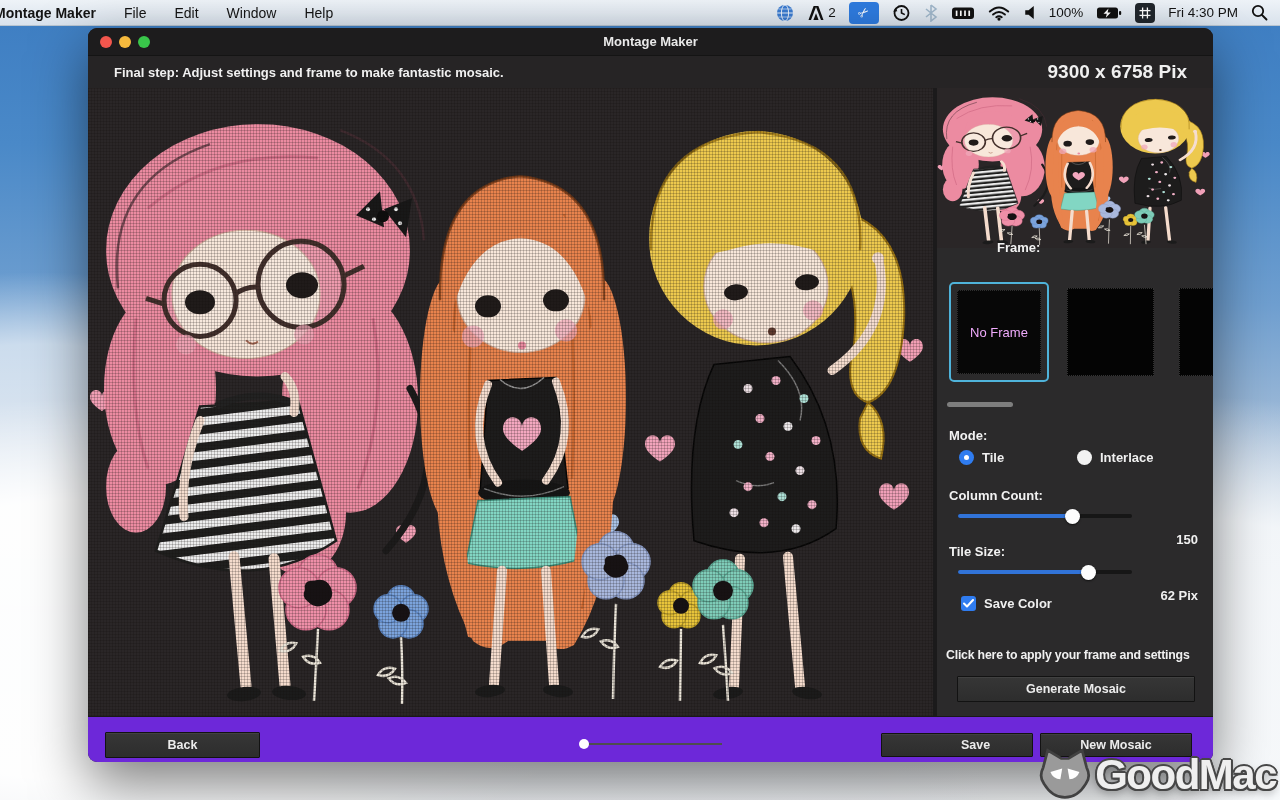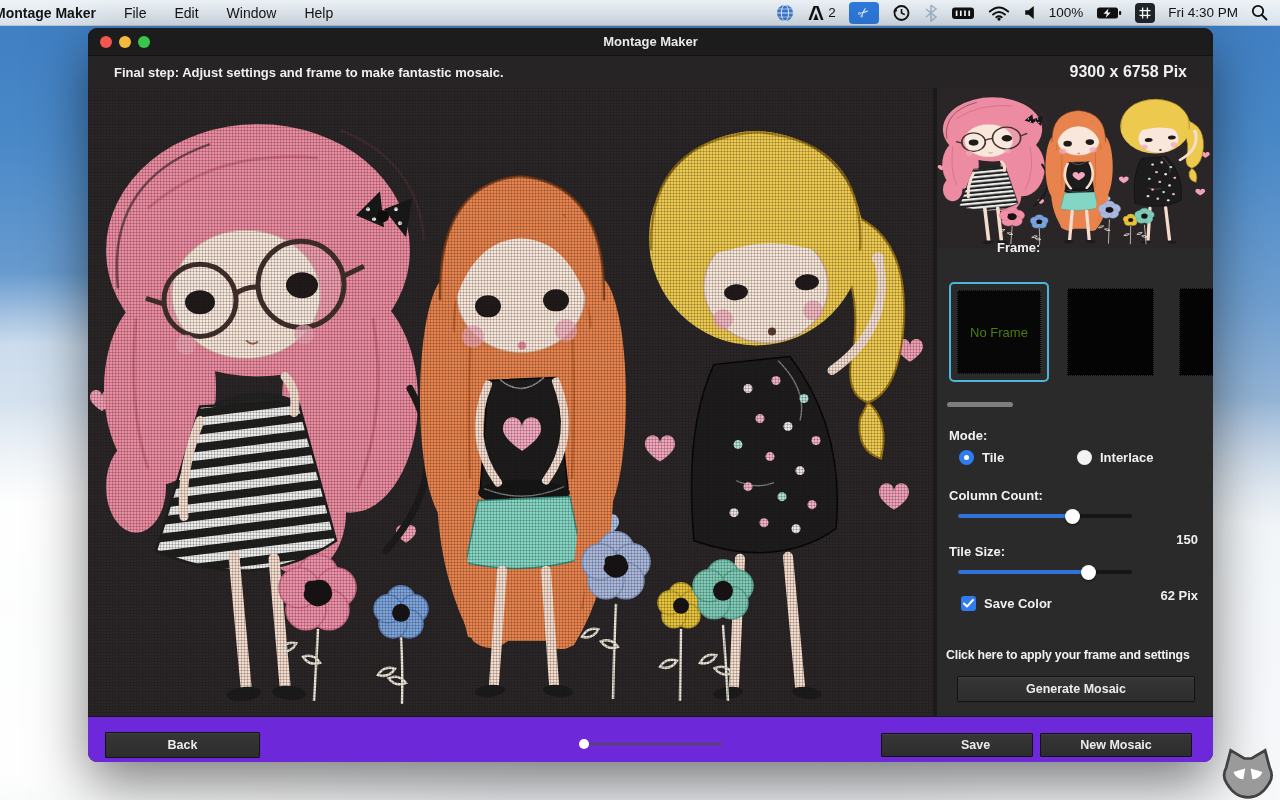--- a/index.html
+++ b/index.html
@@ -38,41 +38,41 @@
     overflow:hidden; color:#f0f0f0; }
   .titlebar { height:28px; background:#1d1c1d; position:relative;
     display:flex; align-items:center; justify-content:center; border-bottom:1px solid #141414; }
   .titlebar .title { font-size:13px; font-weight:bold; color:#e9e9e9; }
   .lights { position:absolute; left:12px; top:8px; display:flex; gap:7px; }
   .light { width:12px; height:12px; border-radius:50%; }
   .light.red { background:#f2564d; } .light.yellow { background:#f5b93d; } .light.green { background:#39c64a; }
 
   .win-header { height:32px; display:flex; align-items:center; padding:0 26px; }
   .instruction { font-size:13px; font-weight:bold; }
-  .out-size { margin-left:auto; font-size:16px; font-weight:bold; }
+  .out-size { margin-left:auto; font-size:19px; font-weight:bold; }
 
   .main-row { display:flex; height:628px; }
   .canvas-wrap { position:relative; width:845px; height:628px; background:#2a2627; }
   .canvas-wrap svg.illo-main { position:absolute; inset:0; }
   .texture { position:absolute; inset:0; pointer-events:none;
     background:
       repeating-linear-gradient(0deg, rgba(18,14,12,.20) 0 1px, transparent 1px 3px),
       repeating-linear-gradient(90deg, rgba(18,14,12,.20) 0 1px, transparent 1px 3px); }
   .divider-v { width:4px; background:#1b1a1b; }
 
   
   .panel { position:relative; width:276px; height:628px; background:#2b2a2b; overflow:hidden; }
   .thumb { position:absolute; left:0; top:0; width:276px; height:160px; background:#262223; }
   .p-label { position:absolute; left:12px; font-size:13px; font-weight:bold; color:#f2f2f2; }
   .frames { position:absolute; left:0; top:194px; height:102px; width:276px; }
   .frame-sel { position:absolute; left:12px; top:0; width:100px; height:100px;
     border:2.5px solid #4fb3da; border-radius:5px; padding:6px; }
   .frame-tile { width:100%; height:100%; background:#070707;
     display:flex; align-items:center; justify-content:center;
-    font-size:13px; color:#4d7c0f; border:1px dotted #2e2e2e; }
+    font-size:13px; color:#f0abfc; border:1px dotted #2e2e2e; }
   .frame-plain { position:absolute; top:6px; width:87px; height:88px; background:#040404; border:1px dotted #333; }
   .frame-2 { left:130px; } .frame-3 { left:242px; }
   .h-scroll { position:absolute; left:10px; top:314px; width:66px; height:5px; background:#7e7e7e; border-radius:3px; }
 
   .radio-row { position:absolute; display:flex; align-items:center; gap:8px; }
   .radio { width:15px; height:15px; border-radius:50%; background:#f2f2f2; position:relative; }
   .radio.on { background:#2f7cf0; }
   .radio.on::after { content:""; position:absolute; left:5px; top:5px; width:5px; height:5px; border-radius:50%; background:#fff; }
   .radio-label { font-size:13px; font-weight:bold; }
 
@@ -537,13 +537,14 @@
 </div>
 
 <div class="watermark">
   <span>
     <svg width="58" height="54" viewBox="0 0 64 58">
         <path d="M9,23 L14,4 L29,13 H37 L52,4 L57,23 Q62,33 56,41 Q47,56 33,56 Q19,56 10,41 Q4,33 9,23 Z" fill="#9a9a9a" stroke="#414141" stroke-width="3"></path>
         <path d="M17,28 L30,24 L28,36 Q20,36 17,28 Z" fill="#fff"></path>
         <path d="M49,28 L36,24 L38,36 Q46,36 49,28 Z" fill="#fff"></path>
       </svg>
   </span>
+  <span class="wm-text">GoodMac</span>
 </div>
 
 </body></html>

